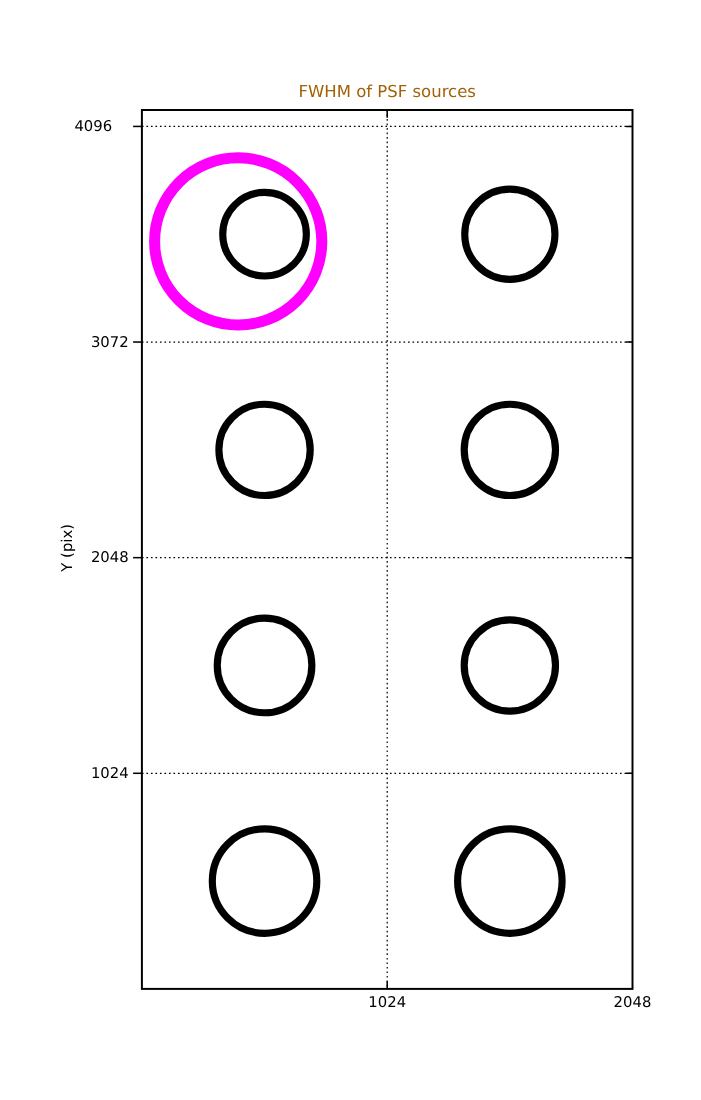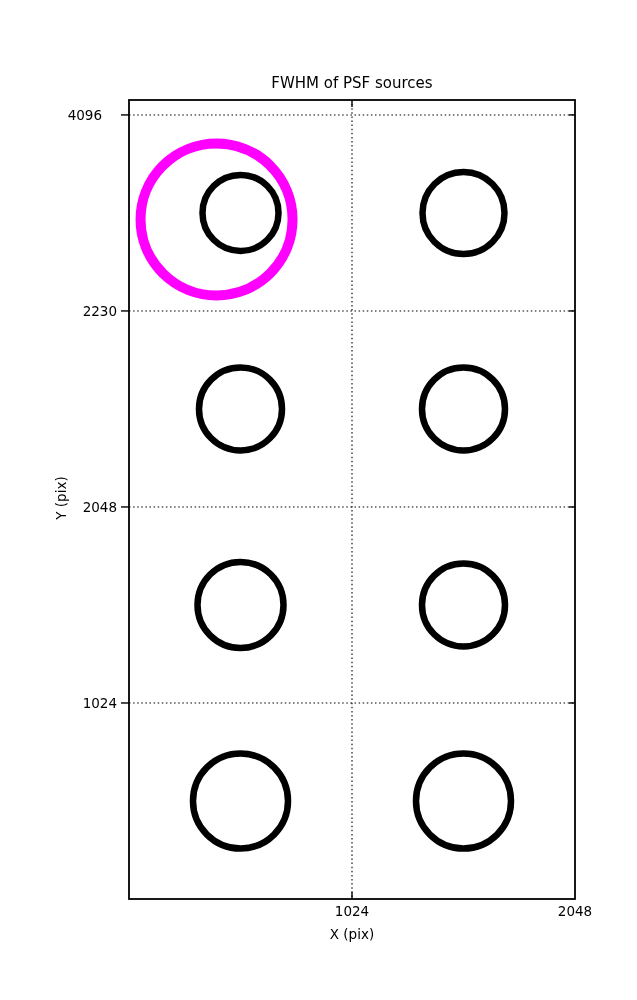--- a/index.html
+++ b/index.html
@@ -15,21 +15,21 @@
     background: #ffffff;
     overflow: hidden;
   }
   .plot-title {
     position: absolute;
     left: 129px;
     top: 74px;
     width: 446px;
     text-align: center;
     font-size: 15px;
-    color: #000000;
+    color: #a16207;
     white-space: nowrap;
   }
   .plot-svg {
     position: absolute;
     left: 0;
     top: 0;
   }
   .tick-label {
     position: absolute;
     font-size: 13.5px;
@@ -107,23 +107,22 @@
         <line x1="121" y1="114.93100143747006" x2="129" y2="114.93100143747006" stroke="#000000" stroke-width="1.4"></line>
         <line x1="569" y1="114.93100143747006" x2="575" y2="114.93100143747006" stroke="#000000" stroke-width="1.4"></line>
         <line x1="352" y1="100" x2="352" y2="107" stroke="#000000" stroke-width="1.4"></line>
         <line x1="352" y1="892" x2="352" y2="899" stroke="#000000" stroke-width="1.4"></line>
       </g>
   </svg>
 
   <div id="ytick-labels">
       <div class="tick-label ytick-label" style="left: 47px; top: 693.983px;">1024</div>
       <div class="tick-label ytick-label" style="left: 47px; top: 497.966px;">2048</div>
-      <div class="tick-label ytick-label" style="left: 47px; top: 301.948px;">2230</div>
+      <div class="tick-label ytick-label" style="left: 47px; top: 301.948px;">3072</div>
       <div class="tick-label ytick-label" style="left: 32px; top: 105.931px;">4096</div>
     </div>
   <div id="xtick-labels">
       <div class="tick-label xtick-label" style="left: 317px; top: 902px;">1024</div>
       <div class="tick-label xtick-label" style="left: 540px; top: 902px;">2048</div>
     </div>
 
-  <div class="xaxis-label">X (pix)</div>
   <div class="yaxis-label">Y (pix)</div>
 </div>
 
 </body></html>

